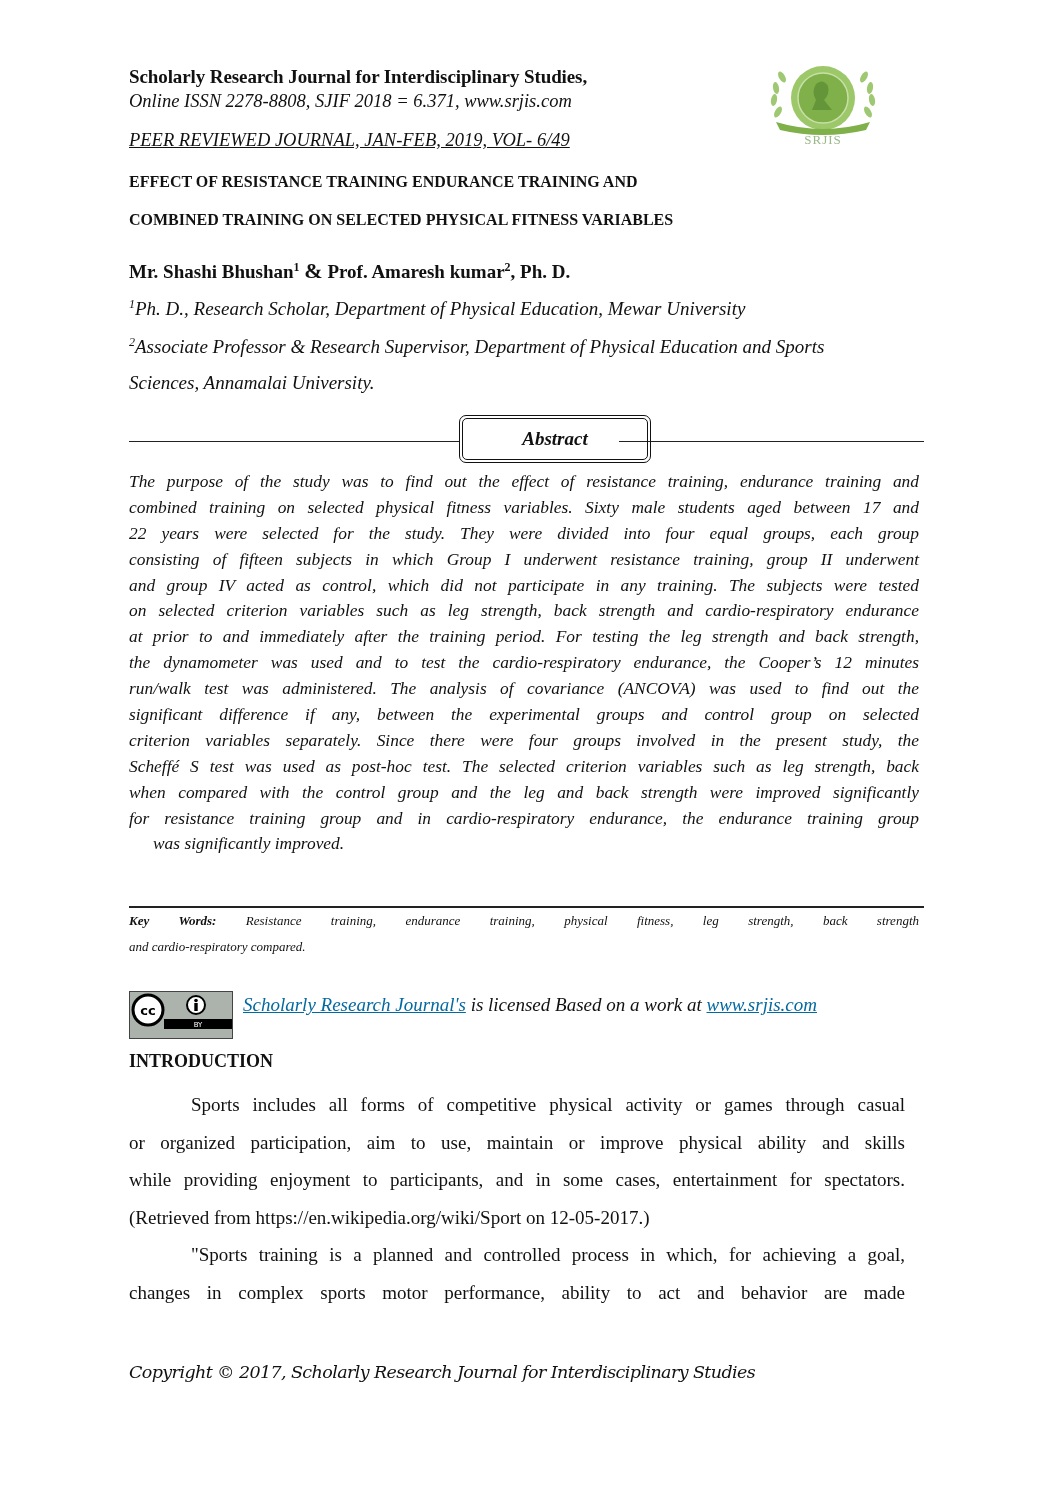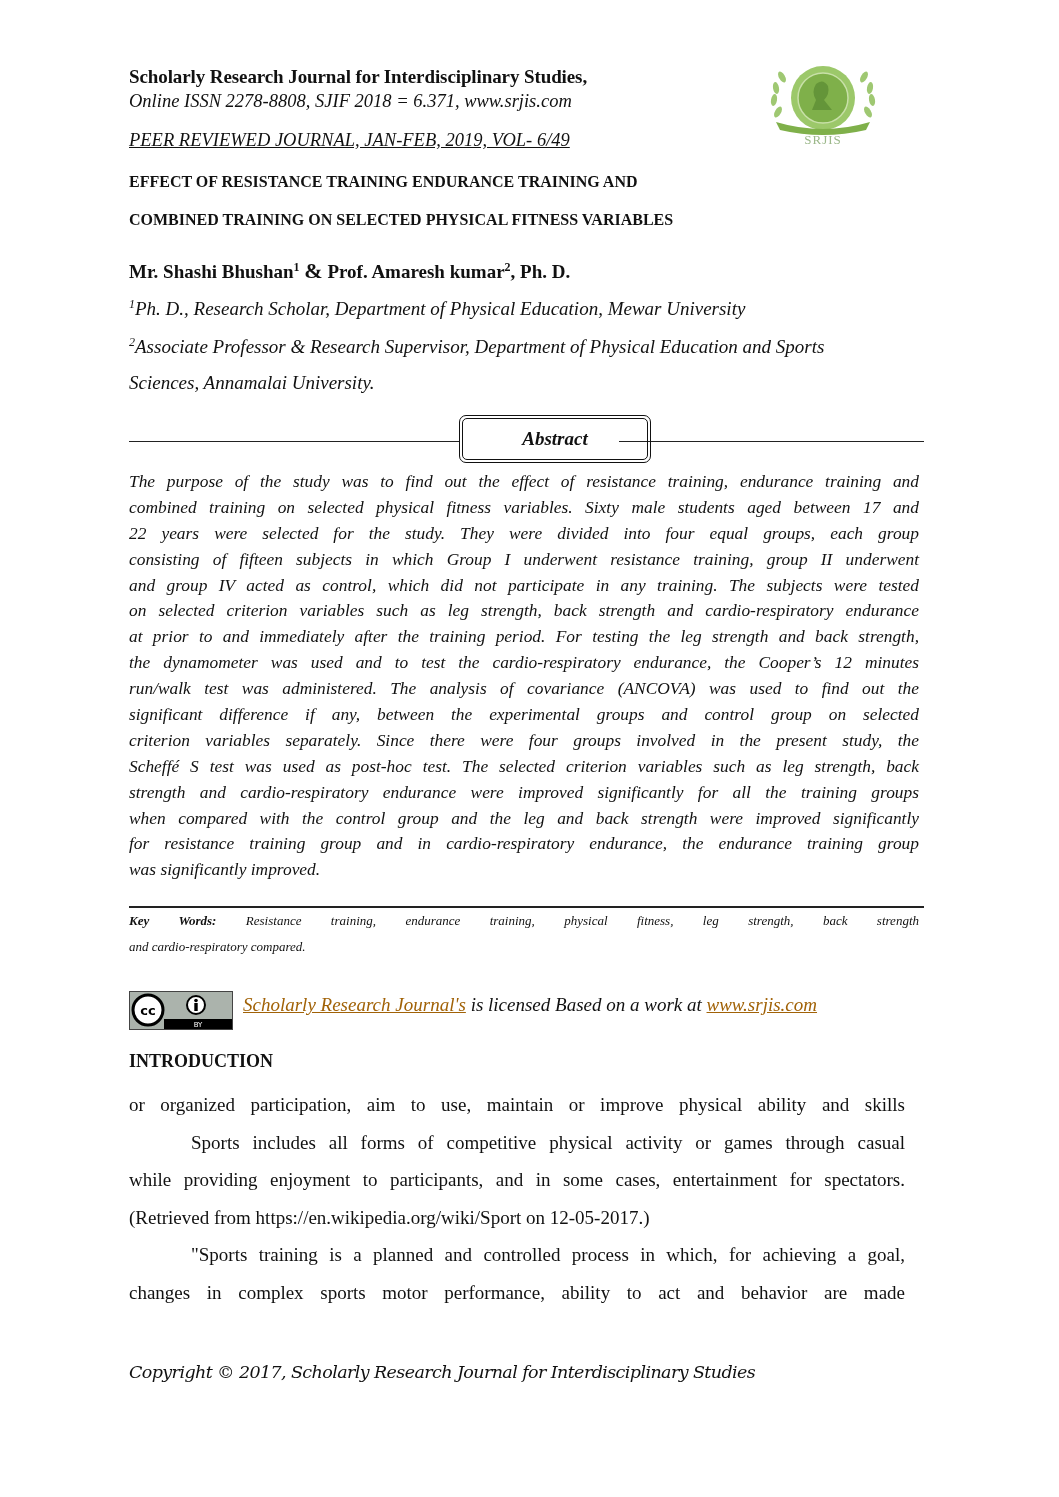--- a/index.html
+++ b/index.html
@@ -18,30 +18,30 @@
     .affil sup { font-size: 12px; }
     .abs-rule { top: 441px; height: 1px; background: #222; }
     .abs-box { left: 459px; top: 415px; width: 192px; height: 48px; border: 1px solid #111;
                border-radius: 7px; box-sizing: border-box; padding: 2px; }
     .abs-box-inner { width: 100%; height: 100%; border: 1.5px solid #111; border-radius: 5px;
                      box-sizing: border-box; display: flex; align-items: center; justify-content: center;
                      font-style: italic; font-weight: bold; font-size: 19px; }
     .abstract { left: 129px; top: 469px; width: 790px; font-size: 17.4px; font-style: italic;
                 line-height: 25.9px; text-align: justify; }
     .abstract .line { display: block; text-align: justify; text-align-last: justify; height: 25.9px; white-space: nowrap; }
-    .abstract .line.last { text-align-last: left; }
+    .abstract .line.last { text-align-last: left; margin-left: 24px; }
     .kw-rule { left: 129px; top: 906px; width: 795px; height: 2px; background: #222; }
     .keywords { left: 129px; top: 908px; width: 790px; font-size: 13px; font-style: italic; line-height: 26px; }
     .keywords .line { display: block; text-align: justify; text-align-last: justify; white-space: nowrap; }
     .keywords .line.last { text-align-last: left; }
     .kw-label { font-weight: bold; }
-    .cc-badge { left: 129px; top: 991px; width: 104px; height: 39px; background: #aab2ab;
+    .cc-badge { left: 129px; top: 991px; width: 104px; height: 48px; background: #aab2ab;
                 border: 1px solid #444; box-sizing: border-box; }
     .cc-line { left: 243px; top: 994px; font-size: 19px; font-style: italic; }
-    .link { color: #a16207; text-decoration: underline; }
+    .link { color: #0369a1; text-decoration: underline; }
     .intro-h { left: 129px; top: 1051px; font-size: 18px; font-weight: bold; }
     .body { left: 129px; top: 1086px; width: 776px; font-size: 19px; line-height: 37.6px; }
     .body .line { display: block; text-align: justify; text-align-last: justify; white-space: nowrap; height: 37.6px; }
     .body .line.last { text-align-last: left; }
     .body .indent { padding-left: 62px; }
     .footer { left: 129px; top: 1362px; font-size: 17.5px; font-style: italic; font-family: "DejaVu Serif", serif; letter-spacing: -0.6px; }
   </style>
 </head>
 <body>
 
@@ -95,21 +95,20 @@
   <span class="line">22 years were selected for the study.  They were divided into four equal groups, each group</span>
   <span class="line">consisting of fifteen subjects in which Group I underwent resistance training, group II underwent</span>
   <span class="line">and group IV acted as control, which did not participate in any training.  The subjects were tested</span>
   <span class="line">on selected criterion variables such as leg strength, back strength and cardio-respiratory endurance</span>
   <span class="line">at prior to and immediately after the training period.  For testing the leg strength and back strength,</span>
   <span class="line">the dynamometer was used and to test the cardio-respiratory endurance, the Cooper’s 12 minutes</span>
   <span class="line">run/walk test was administered.  The analysis of covariance (ANCOVA) was used to find out the</span>
   <span class="line">significant difference if any, between the experimental groups and control group on selected</span>
   <span class="line">criterion variables separately.  Since there were four groups involved in the present study, the</span>
   <span class="line">Scheffé S test was used as post-hoc test.  The selected criterion variables such as leg strength, back</span>
-  <span class="line">strength and cardio-respiratory endurance were improved significantly for all the training groups</span>
   <span class="line">when compared with the control group and the leg and back strength were improved significantly</span>
   <span class="line">for resistance training group and in cardio-respiratory endurance, the endurance training group</span>
   <span class="line last">was significantly improved.</span>
 </div>
 
 <div class="abs kw-rule"></div>
 <div class="abs keywords">
   <span class="line"><span class="kw-label">Key Words:</span><span> Resistance training, endurance training, physical fitness, leg strength, back strength</span></span>
   <span class="line last">and cardio-respiratory compared.</span>
 </div>
@@ -125,21 +124,21 @@
     <rect x="64.3" y="11" width="3.4" height="8" fill="#000"></rect>
     <text x="68" y="35" text-anchor="middle" font-family="DejaVu Sans, sans-serif" font-size="7" fill="#fff">BY</text>
   </svg>
 </div>
 <div class="abs cc-line">
   <span class="link">Scholarly Research Journal's</span><span> is licensed Based on a work at </span><span class="link">www.srjis.com</span>
 </div>
 
 <div class="abs intro-h">INTRODUCTION</div>
 <div class="abs body">
+  <span class="line indent">Sports includes all forms of competitive physical activity or games through casual</span>
   <span class="line">or organized participation, aim to use, maintain or improve physical ability and skills</span>
-  <span class="line indent">Sports includes all forms of competitive physical activity or games through casual</span>
   <span class="line">while providing enjoyment to participants, and in some cases, entertainment for spectators.</span>
   <span class="line last">(Retrieved from https://en.wikipedia.org/wiki/Sport on 12-05-2017.)</span>
   <span class="line indent">"Sports training is a planned and controlled process in which, for achieving a goal,</span>
   <span class="line">changes in complex sports motor performance, ability to act and behavior are made</span>
 </div>
 
 <div class="abs footer">Copyright © 2017, Scholarly Research Journal for Interdisciplinary Studies</div>
 
 </body></html>

